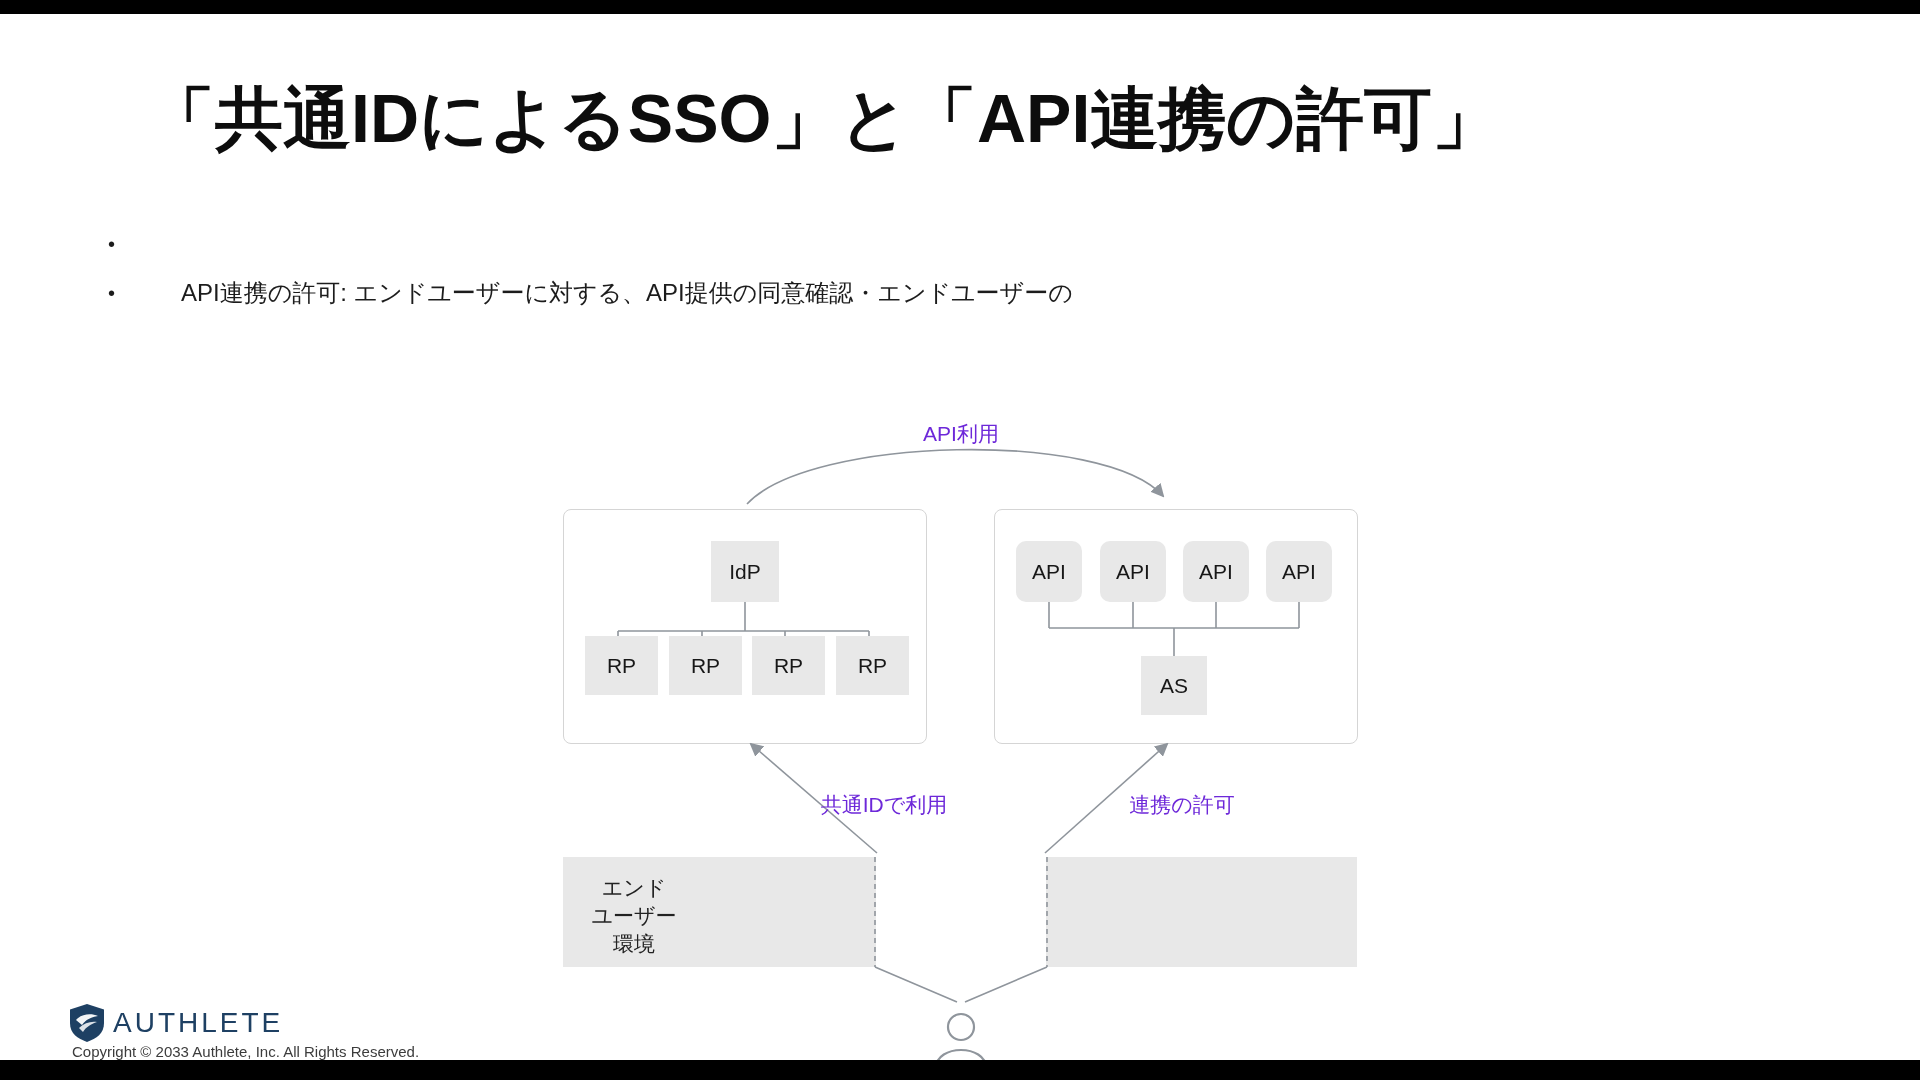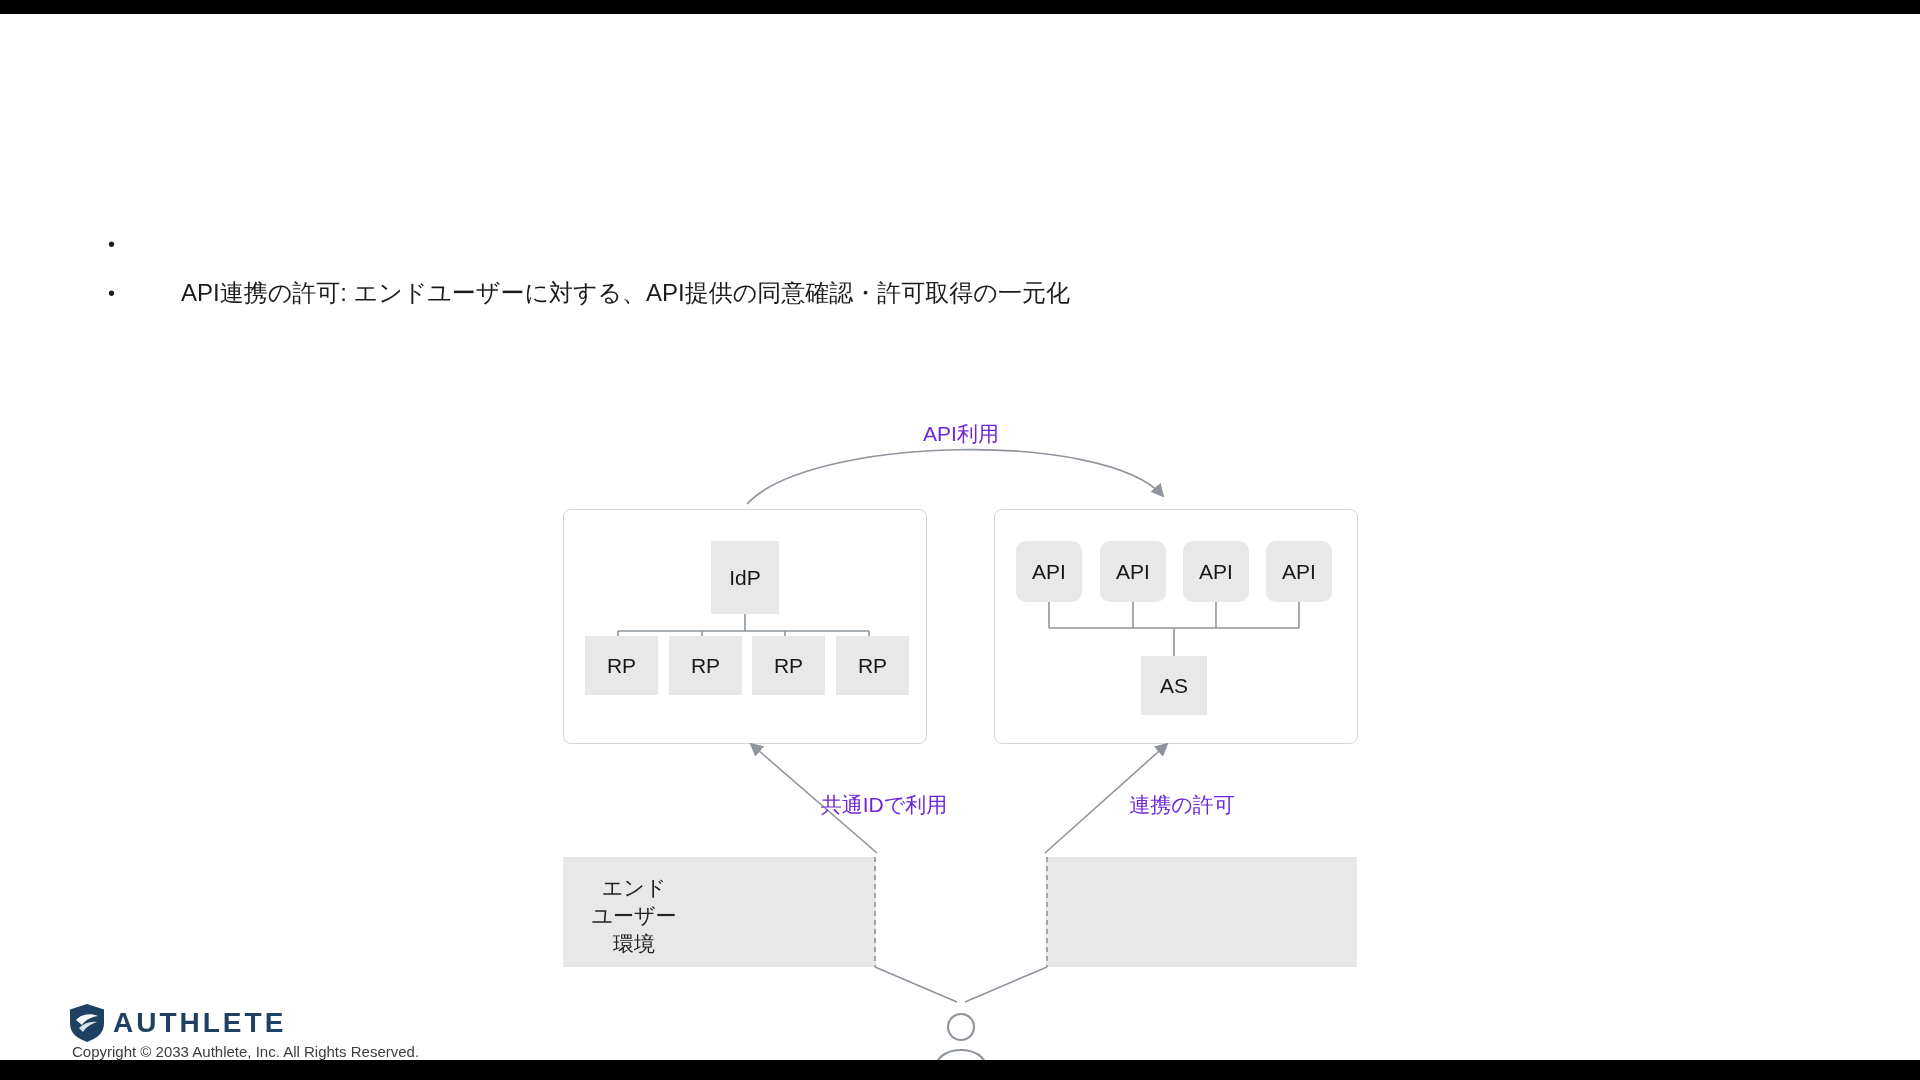--- a/index.html
+++ b/index.html
@@ -41,21 +41,21 @@
     z-index:1;
   }
   .group-box.left{left:563px;}
   .group-box.right{left:994px;}
 
   .node{
     position:absolute;background:var(--box-fill);
     display:flex;align-items:center;justify-content:center;
     font-size:21px;color:#171717;z-index:3;
   }
-  .node.idp{left:711px;top:541px;width:68px;height:73px;}
+  .node.idp{left:711px;top:541px;width:68px;height:61px;}
   .node.rp{top:636px;width:73px;height:59px;}
   .node.rp.r0{left:585px;} .node.rp.r1{left:669px;} .node.rp.r2{left:752px;} .node.rp.r3{left:836px;}
   .node.api{top:541px;width:66px;height:61px;border-radius:10px;}
   .node.api.a0{left:1016px;} .node.api.a1{left:1100px;} .node.api.a2{left:1183px;} .node.api.a3{left:1266px;}
   .node.as{left:1141px;top:656px;width:66px;height:59px;}
 
   .diagram-label{position:absolute;z-index:4;font-size:21px;color:#6d28d9;white-space:nowrap;transform:translateX(-50%);}
   .lbl-api-usage{left:961px;top:420px;}
   .lbl-sso{left:884px;top:791px;}
   .lbl-consent{left:1182px;top:791px;font-family:Liberation Serif, serif;}
@@ -75,40 +75,41 @@
 
   .connectors{position:absolute;left:0;top:0;width:1920px;height:1080px;z-index:2;pointer-events:none;}
   .connectors .line{stroke:var(--line-gray);fill:none;stroke-width:1.6px;}
   .connectors .dashed{stroke-dasharray:5 4;}
   .connectors .person{stroke:var(--line-gray);fill:#fff;stroke-width:2.2px;}
   .connectors .head-fill{fill:var(--line-gray);}
 
   .footer-logo{position:absolute;left:70px;top:1004px;display:flex;align-items:center;z-index:8;}
   .footer-logo svg{display:block;}
   .brand-text{
-    margin-left:9px;font-size:28px;font-weight:700;color:var(--accent-navy);
+    margin-left:9px;font-size:28px;font-weight:400;color:var(--accent-navy);
     letter-spacing:3px;
   }
   .copyright{position:absolute;left:72px;top:1043px;font-size:15px;color:#3c3c3c;z-index:8;}
 </style>
 </head>
 <body>
 
 <div class="slide">
 
   <div class="bar top"></div>
 
+  <h1 class="title">「共通IDによるSSO」と「API連携の許可」</h1>
 
   <div class="bullets">
     <div class="bullet-row">
       <span class="bullet-dot">•</span>
     </div>
     <div class="bullet-row">
       <span class="bullet-dot">•</span>
-      <span class="bullet-text">API連携の許可: エンドユーザーに対する、API提供の同意確認・許可取得の一元化</span>
+      <span class="bullet-text">API連携の許可: エンドユーザーに対する、API提供の同意確認・エンドユーザーの</span>
     </div>
   </div>
 
   <div class="band"></div>
   <div class="band-gap"></div>
   <div class="band-label">
     <div>エンド</div>
     <div>ユーザー</div>
     <div>環境</div>
   </div>

